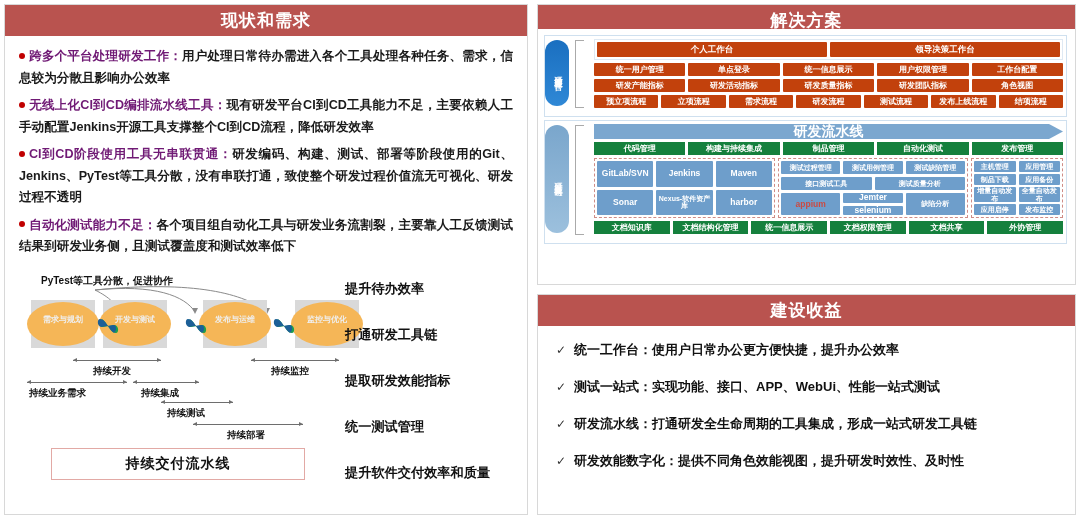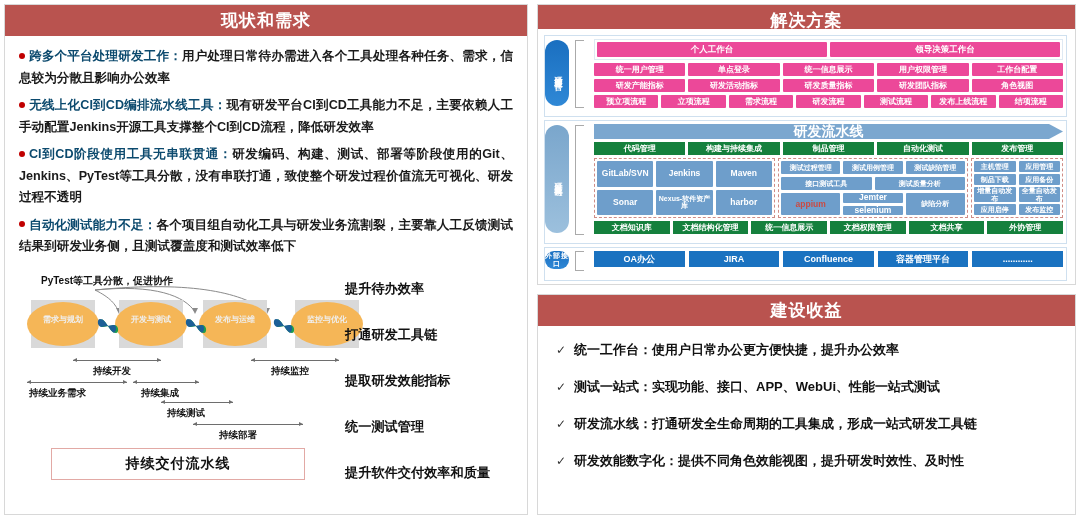--- a/index.html
+++ b/index.html
@@ -8,21 +8,21 @@
 
   .panel{position:absolute;background:#fff;border:1px solid #d8d8d8;box-sizing:border-box;}
   .panel-hd{background:#b9534f;color:#fff;font-weight:bold;text-align:center;letter-spacing:1px;}
 
   
   #left-panel{left:4px;top:4px;width:524px;height:511px;}
   #left-hd{height:31px;line-height:31px;font-size:17px;}
   .bullets{padding:10px 14px 2px 14px;}
   .bullet{font-size:12.6px;line-height:21.5px;color:#1a1a1a;font-weight:bold;margin-bottom:6px;text-align:justify;}
   .bullet .dot{display:inline-block;width:6px;height:6px;border-radius:50%;background:#c00000;vertical-align:middle;margin-right:4px;margin-top:-2px;}
-  .bullet .k{color:#0c4a6e;}
+  .bullet .k{color:#701a75;}
 
   
   .figure{position:relative;margin:6px 10px 0 10px;height:215px;}
   .fig-note{position:absolute;left:26px;top:2px;font-size:10px;font-weight:bold;color:#111;white-space:nowrap;}
   .stage{position:absolute;top:28px;width:64px;height:48px;background:#d9d9d9;}
   .stage .oval{position:absolute;left:-4px;top:2px;width:72px;height:44px;border-radius:50%;background:#f5b657;}
   .stage .txt{position:absolute;left:0;top:14px;width:72px;margin-left:-4px;text-align:center;font-size:8px;font-weight:bold;color:#efefef;}
   .infinity{position:absolute;top:44px;width:22px;height:20px;}
   .arrow-ln{position:absolute;height:1px;background:#6e6e6e;}
   .arrow-ln:before,.arrow-ln:after{content:"";position:absolute;top:-2px;width:0;height:0;border-top:2.5px solid transparent;border-bottom:2.5px solid transparent;}
@@ -33,21 +33,21 @@
   .cd-box span{font-size:14px;font-weight:bold;color:#111;letter-spacing:1px;}
 
   .benefits{position:absolute;left:330px;top:8px;width:190px;}
   .benefit{font-size:13.2px;font-weight:bold;color:#111;margin-bottom:28px;white-space:nowrap;}
 
   
   #sol-panel{left:537px;top:4px;width:539px;height:281px;}
   #sol-hd{height:24px;line-height:31px;font-size:17px;}
   .arch{position:relative;padding:6px 8px 6px 6px;}
   .arch-row{display:flex;gap:3px;margin-bottom:3px;}
-  .bx{flex:1;background:#ec4899;color:#fff;font-size:8px;font-weight:bold;text-align:center;line-height:13px;height:13px;border-radius:1px;white-space:nowrap;overflow:hidden;}
+  .bx{flex:1;background:#c2410c;color:#fff;font-size:8px;font-weight:bold;text-align:center;line-height:13px;height:13px;border-radius:1px;white-space:nowrap;overflow:hidden;}
   .bx.tall{line-height:15px;height:15px;font-size:8.5px;}
   .band{position:relative;border:1px solid #cfe0ef;background:#fff;padding:3px;margin-bottom:3px;}
   .side-lbl{position:absolute;left:0;width:24px;background:linear-gradient(180deg,#1a6fc0,#2f88d6);border-radius:12px;color:#fff;font-size:8px;font-weight:bold;
             display:flex;align-items:center;justify-content:center;text-align:center;writing-mode:vertical-rl;letter-spacing:1px;}
   .side-lbl.muted{background:linear-gradient(180deg,#7aa6cc,#9cc0dd);}
   .arch-body{margin-left:46px;}
   .brace{position:absolute;width:8px;border:1px solid #aaa;border-right:none;}
   .pipe-arrow{position:relative;height:15px;background:#7ba7cf;color:#fff;font-size:14px;font-weight:bold;display:flex;align-items:center;justify-content:center;margin-bottom:3px;
               clip-path:polygon(0 0,calc(100% - 14px) 0,100% 50%,calc(100% - 14px) 100%,0 100%);}
   .bx2{flex:1;background:#15803d;color:#fff;font-size:8px;font-weight:bold;text-align:center;line-height:13px;height:13px;white-space:nowrap;overflow:hidden;}
@@ -99,21 +99,21 @@
         <path d="M60,8 C160,-2 210,12 232,30" stroke="#8a8a8a" fill="none" stroke-width="1"></path>
         <polygon points="84,32 81,26 87,26" fill="#8a8a8a"></polygon>
         <polygon points="160,32 157,26 163,26" fill="#8a8a8a"></polygon>
         <polygon points="232,32 229,26 235,26" fill="#8a8a8a"></polygon>
       </svg>
 
       <div class="stage" style="left:16px;">
         <div class="oval"></div>
         <div class="txt">需求与规划</div>
       </div>
-      <div class="stage" style="left:104px;">
+      <div class="stage" style="left:88px;">
         <div class="oval"></div>
         <div class="txt">开发与测试</div>
       </div>
       <div class="stage" style="left:188px;">
         <div class="oval"></div>
         <div class="txt">发布与运维</div>
       </div>
       <div class="stage" style="left:280px;">
         <div class="oval"></div>
         <div class="txt">监控与优化</div>
@@ -141,21 +141,21 @@
       <div class="arrow-ln" style="left:12px;top:110px;width:100px;"></div>
       <div class="arrow-lb" style="left:14px;top:115px;">持续业务需求</div>
 
       <div class="arrow-ln" style="left:118px;top:110px;width:66px;"></div>
       <div class="arrow-lb" style="left:126px;top:115px;">持续集成</div>
 
       <div class="arrow-ln" style="left:146px;top:130px;width:72px;"></div>
       <div class="arrow-lb" style="left:152px;top:135px;">持续测试</div>
 
       <div class="arrow-ln" style="left:178px;top:152px;width:110px;"></div>
-      <div class="arrow-lb" style="left:204px;top:157px;">持续部署</div>
+      <div class="arrow-lb" style="left:212px;top:157px;">持续部署</div>
 
       <div class="cd-box">
         <span>持续交付流水线</span>
       </div>
 
       <div class="benefits">
         <div class="benefit">提升待办效率</div>
         <div class="benefit">打通研发工具链</div>
         <div class="benefit">提取研发效能指标</div>
         <div class="benefit">统一测试管理</div>
@@ -281,33 +281,20 @@
             <div class="bx2">文档知识库</div>
             <div class="bx2">文档结构化管理</div>
             <div class="bx2">统一信息展示</div>
             <div class="bx2">文档权限管理</div>
             <div class="bx2">文档共享</div>
             <div class="bx2">外协管理</div>
           </div>
         </div>
       </div>
 
-      <div class="band" style="height:26px;">
-        <div class="side-lbl" style="top:3px;height:18px;font-size:7px;writing-mode:horizontal-tb;line-height:8px;width:24px;">外部接口</div>
-        <div class="brace" style="left:30px;top:3px;height:18px;"></div>
-        <div class="arch-body">
-          <div class="ext-row">
-            <div class="bx3">OA办公</div>
-            <div class="bx3">JIRA</div>
-            <div class="bx3">Confluence</div>
-            <div class="bx3">容器管理平台</div>
-            <div class="bx3">............</div>
-          </div>
-        </div>
-      </div>
     </div>
   </div>
 
   <div class="panel" id="ben-panel">
     <div class="panel-hd" id="ben-hd">建设收益</div>
     <div class="ben-list">
       <div class="ben-item">
         <span class="chk">✓</span>
         <span class="bt">统一工作台：使用户日常办公更方便快捷，提升办公效率</span>
       </div>

